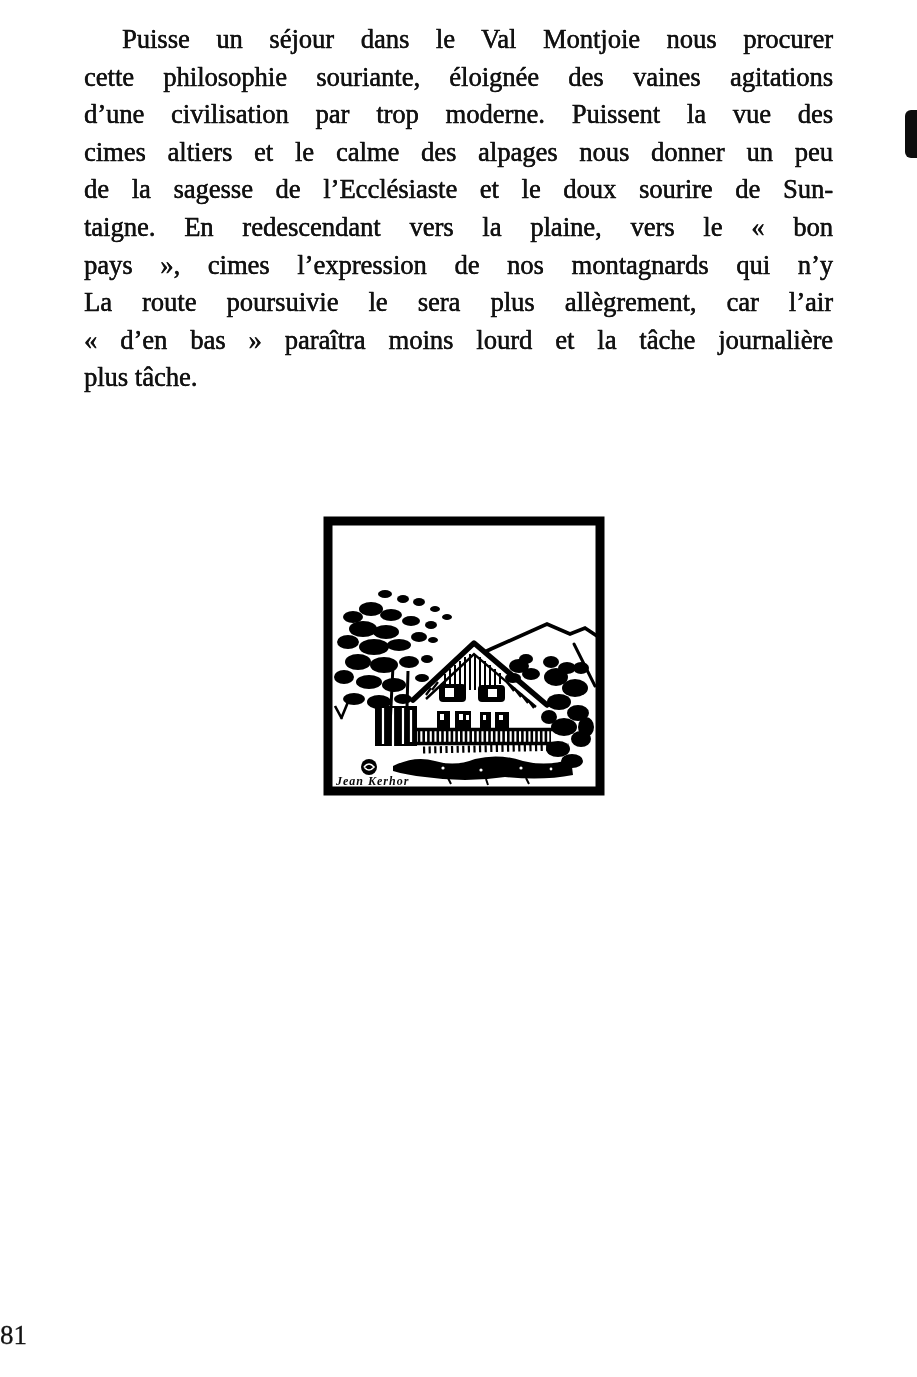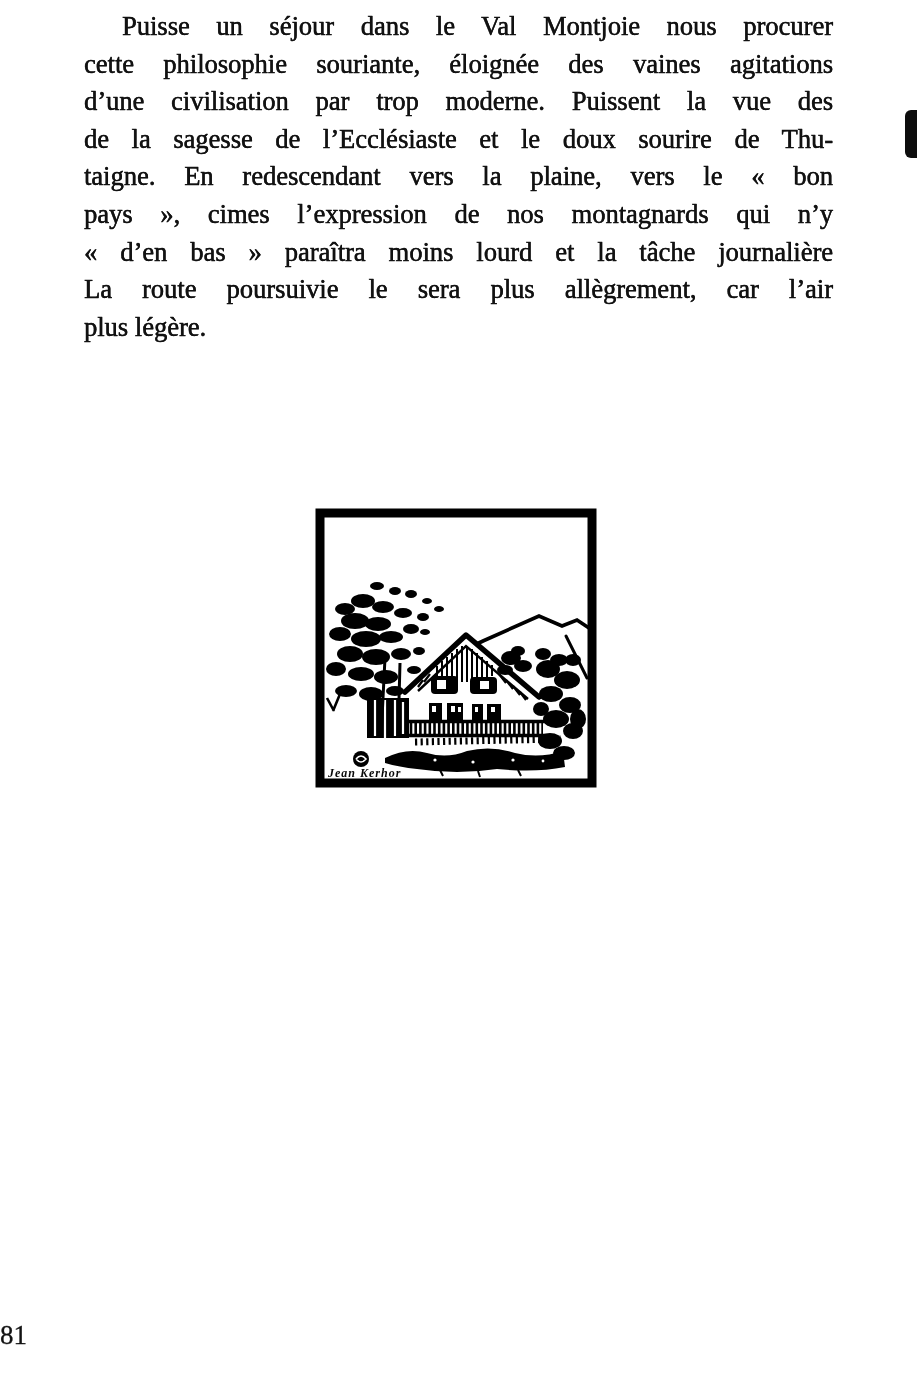--- a/index.html
+++ b/index.html
@@ -20,29 +20,29 @@
     font-size: 26.5px;
     line-height: 37.6px;
     -webkit-text-stroke: 0.35px #121212;
     text-shadow: 0.25px 0 0 #121212;
   }
   .paragraph .line {
     text-align: justify;
     text-align-last: justify;
     white-space: normal;
   }
-  .paragraph .line.first { text-indent: 38px; }
+  .paragraph .line.first { text-indent: 38px; margin-top: 13px; }
   .paragraph .line.last  { text-align-last: left; }
   .illustration {
     position: absolute;
     left: 315px;
     top: 508px;
     width: 282px;
     height: 280px;
-    margin: 0;
+    margin: 8px;
   }
   .illustration svg { display: block; }
   .page-number {
     position: absolute;
     left: 0;
     top: 1320px;
     width: 100%;
     text-align: left;
     font-size: 27px;
     -webkit-text-stroke: 0.3px #121212;
@@ -65,26 +65,27 @@
 </style>
 </head>
 <body>
 
 <div class="page">
 
   <div class="paragraph" id="paragraph">
       <div class="line first">Puisse un séjour dans le Val Montjoie nous procurer</div>
       <div class="line">cette philosophie souriante, éloignée des vaines agitations</div>
       <div class="line">d’une civilisation par trop moderne. Puissent la vue des</div>
-      <div class="line">de la sagesse de l’Ecclésiaste et le doux sourire de Thu-</div>
+      <div class="line">cimes altiers et le calme des alpages nous donner un peu</div>
+      <div class="line">de la sagesse de l’Ecclésiaste et le doux sourire de Sun-</div>
       <div class="line">taigne. En redescendant vers la plaine, vers le « bon</div>
       <div class="line">pays », cimes l’expression de nos montagnards qui n’y</div>
+      <div class="line">La route poursuivie le sera plus allègrement, car l’air</div>
       <div class="line">« d’en bas » paraîtra moins lourd et la tâche journalière</div>
-      <div class="line">La route poursuivie le sera plus allègrement, car l’air</div>
-      <div class="line last">plus légère.</div>
+      <div class="line last">plus tâche.</div>
     </div>
 
   <figure class="illustration">
     <svg width="282" height="280" viewBox="0 0 282 280" xmlns="http://www.w3.org/2000/svg">
 
       <rect x="5" y="5" width="272" height="270" fill="none" stroke="#000" stroke-width="9"></rect>
 
       <circle cx="150" cy="3" r="1.2" fill="#000"></circle>
       <circle cx="196" cy="4" r="1" fill="#000"></circle>
 

